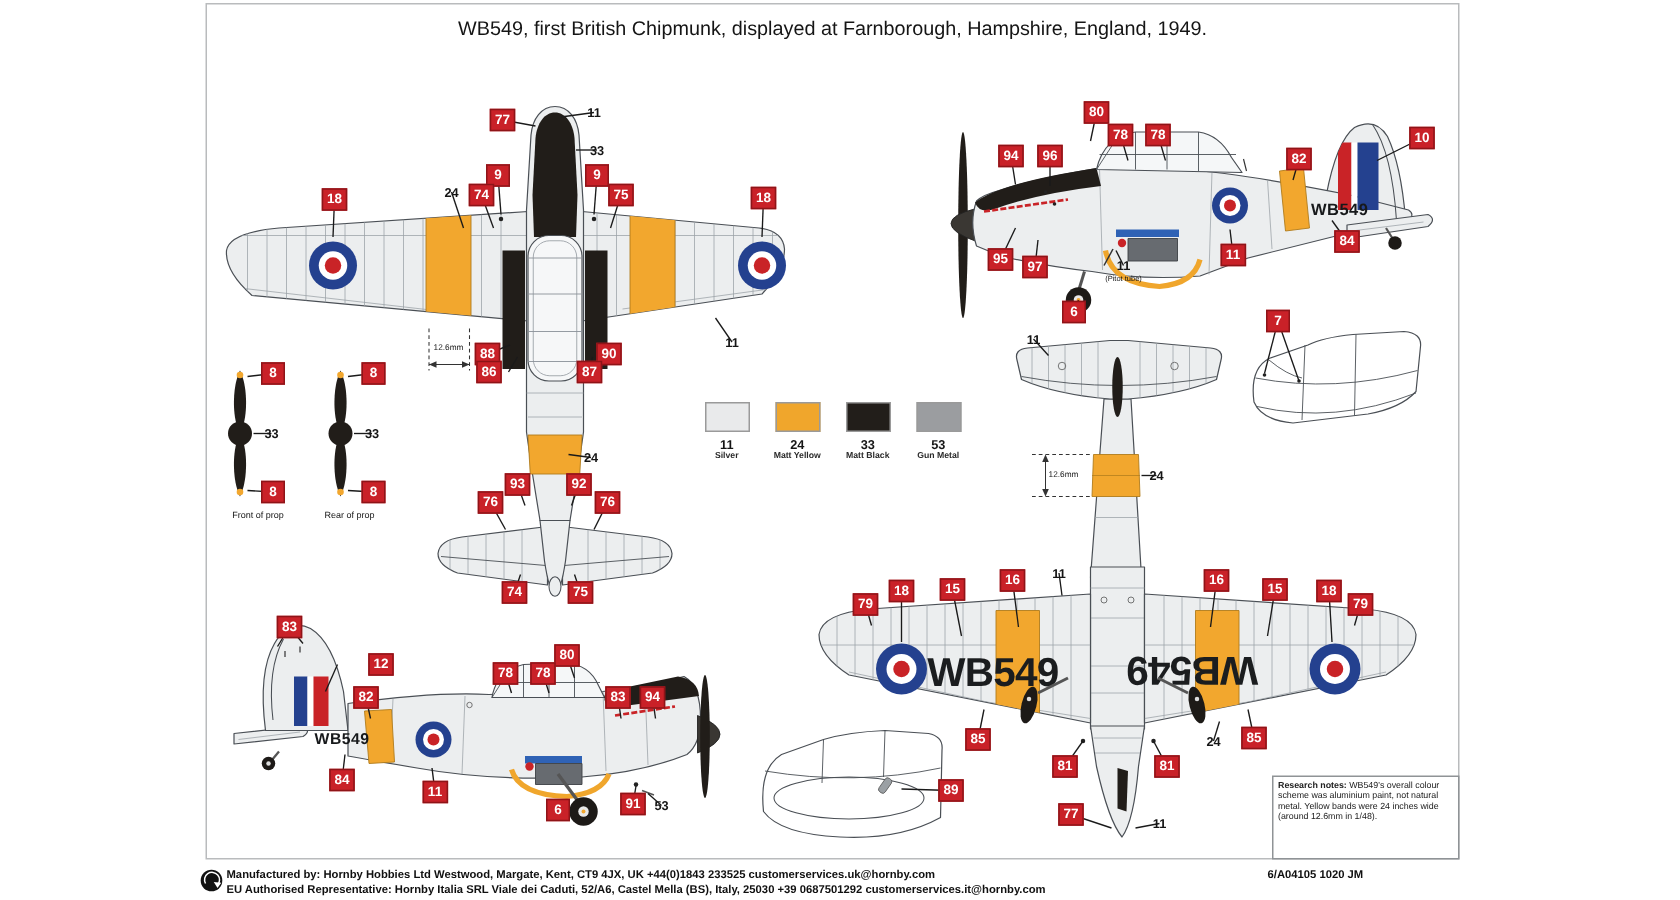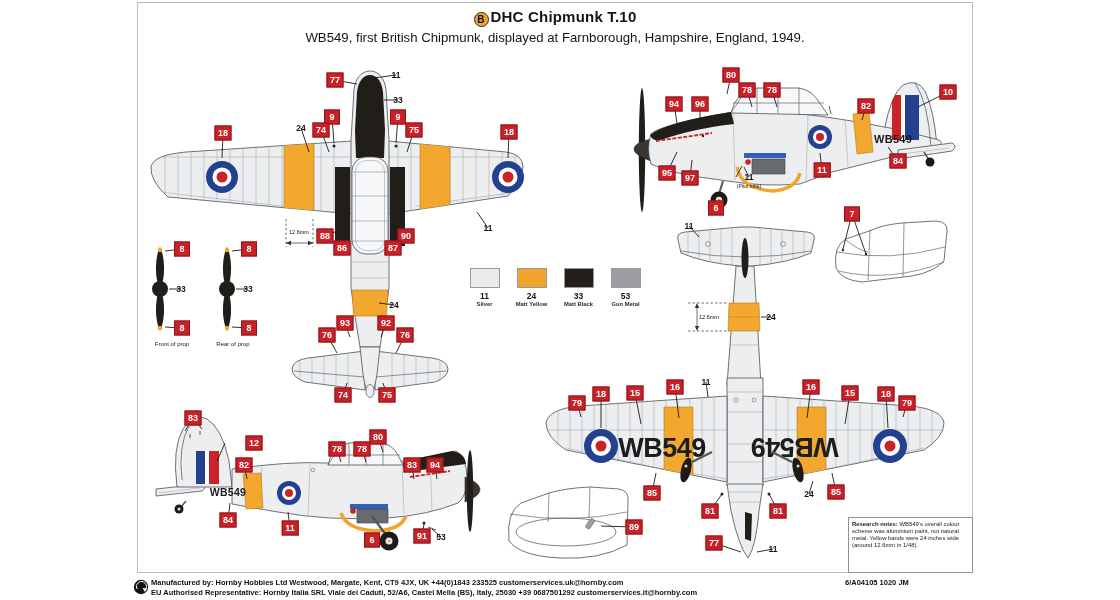--- a/index.html
+++ b/index.html
@@ -362,21 +362,20 @@
       <line x1="749" y1="177" x2="744" y2="167" stroke="#1a1a1a" stroke-width="0.9"></line>
       <line x1="689" y1="226" x2="699" y2="237" stroke="#1a1a1a" stroke-width="0.9"></line>
       <line x1="771" y1="317" x2="761" y2="317" stroke="#1a1a1a" stroke-width="0.9"></line>
       <line x1="706" y1="382" x2="708" y2="397" stroke="#1a1a1a" stroke-width="0.9"></line>
       <line x1="809" y1="494" x2="813" y2="481" stroke="#1a1a1a" stroke-width="0.9"></line>
       <line x1="773" y1="549" x2="757" y2="552" stroke="#1a1a1a" stroke-width="0.9"></line>
       <line x1="441" y1="537" x2="432" y2="529" stroke="#1a1a1a" stroke-width="0.9"></line>
     </svg>
 
   <div class="header">
-    <div class="title"><span class="badge">B</span><span>DHC Chipmunk T.10</span></div>
     <div class="subtitle">WB549, first British Chipmunk, displayed at Farnborough, Hampshire, England, 1949.</div>
   </div>
 
   <div class="legend" id="legend">
       <div class="legend-item">
         <div class="swatch" style="background: rgb(233, 234, 235);"></div>
         <div class="legend-num">11</div>
         <div class="legend-name">Silver</div>
       </div>
       <div class="legend-item">
@@ -400,21 +399,21 @@
 
   <div id="callouts">
       <div class="callout" style="left: 335px; top: 80px;">77</div>
       <div class="callout" style="left: 332px; top: 117px;">9</div>
       <div class="callout" style="left: 398px; top: 117px;">9</div>
       <div class="callout" style="left: 321px; top: 130px;">74</div>
       <div class="callout" style="left: 414px; top: 130px;">75</div>
       <div class="callout" style="left: 223px; top: 133px;">18</div>
       <div class="callout" style="left: 509px; top: 132px;">18</div>
       <div class="callout" style="left: 325px; top: 236px;">88</div>
-      <div class="callout" style="left: 342px; top: 248px;">86</div>
+      <div class="callout" style="left: 326px; top: 248px;">86</div>
       <div class="callout" style="left: 406px; top: 236px;">90</div>
       <div class="callout" style="left: 393px; top: 248px;">87</div>
       <div class="callout" style="left: 345px; top: 323px;">93</div>
       <div class="callout" style="left: 386px; top: 323px;">92</div>
       <div class="callout" style="left: 327px; top: 335px;">76</div>
       <div class="callout" style="left: 405px; top: 335px;">76</div>
       <div class="callout" style="left: 343px; top: 395px;">74</div>
       <div class="callout" style="left: 387px; top: 395px;">75</div>
       <div class="callout" style="left: 182px; top: 249px;">8</div>
       <div class="callout" style="left: 182px; top: 328px;">8</div>

